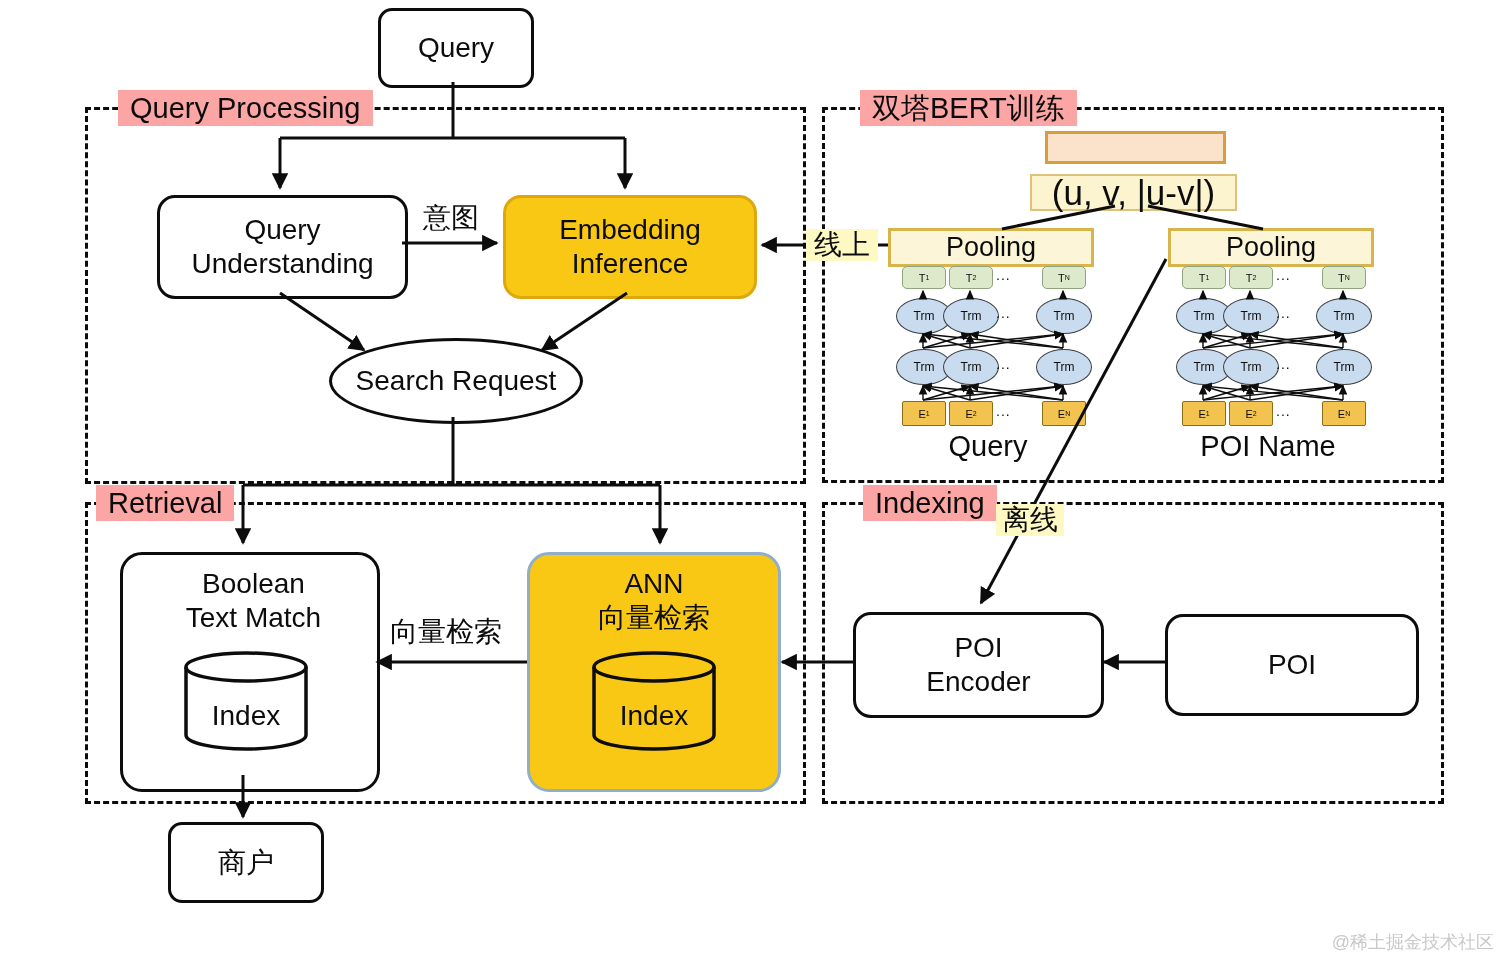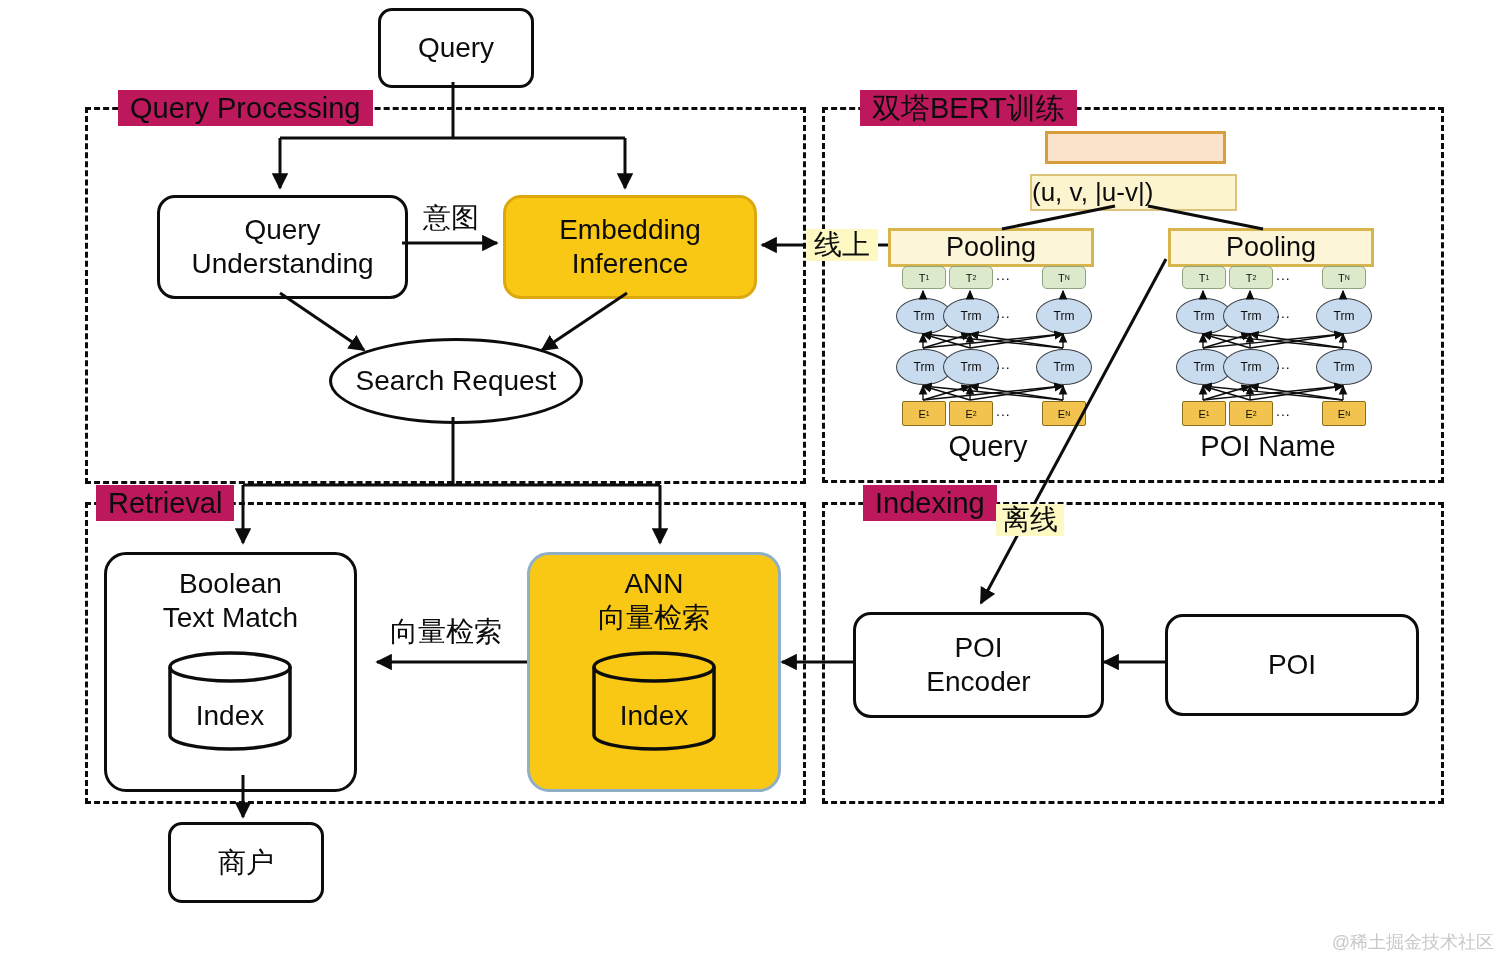--- a/index.html
+++ b/index.html
@@ -4,21 +4,21 @@
 <style>
   html,body{margin:0;padding:0;background:#ffffff;}
   .canvas{
     position:relative;width:1512px;height:968px;background:#fff;overflow:hidden;
     font-family:"Liberation Sans", sans-serif;color:#0c0c0c;
   }
   .pre{white-space:pre-line;}
   
   .region{position:absolute;border:3px dashed #0c0c0c;z-index:1;}
   .region-label{
-    position:absolute;top:-20px;background:#be185d;padding:0 12px;
+    position:absolute;top:-20px;background:#fca5a5;padding:0 12px;
     font-size:29px;line-height:36px;white-space:nowrap;z-index:2;
   }
   
   .node{
     position:absolute;background:#fff;border:3px solid #0c0c0c;z-index:3;
     display:flex;align-items:center;justify-content:center;text-align:center;
     font-size:28px;line-height:34px;
   }
   .r14{border-radius:14px;} .r18{border-radius:18px;} .r22{border-radius:22px;}
   .yellow{background:var(--highlight-yellow);border-color:var(--hl-border-gold);}
@@ -29,21 +29,21 @@
   .flabel{
     position:absolute;z-index:6;font-size:28px;line-height:32px;text-align:center;
     white-space:nowrap;
   }
   .onwire{background:#fef9c3;padding:0 3px;}
   
   .softmax-box{position:absolute;background:var(--softmax-fill);border:3px solid var(--softmax-border);z-index:3;}
   .softmax-text{position:absolute;z-index:4;text-align:center;font-size:28px;line-height:33px;}
   .uv-box{
     position:absolute;background:var(--uv-fill);border:2px solid var(--uv-border);z-index:4;
-    display:flex;align-items:center;justify-content:flex-start;font-size:26px;
+    display:flex;align-items:center;justify-content:center;font-size:35px;
   }
   .pooling{
     position:absolute;background:var(--pooling-fill);border:3px solid var(--pooling-border);z-index:3;
     display:flex;align-items:center;justify-content:center;font-size:27px;
   }
   
   .tower{position:absolute;width:200px;height:212px;z-index:3;}
   .t-cell,.e-cell{
     position:absolute;width:42px;display:flex;align-items:center;justify-content:center;
     font-size:11px;
@@ -176,21 +176,21 @@
   </div>
   <div class="node r18 yellow" style="left:503px;top:195px;width:248px;height:98px;">
     <span class="pre">Embedding
 Inference</span>
   </div>
   <div class="flabel" style="left:405px;top:202px;width:92px;">意图</div>
   <div class="node ellipse" style="left:329px;top:338px;width:248px;height:80px;">
     <span class="pre">Search Request</span>
   </div>
 
-  <div class="node r22 btm" style="left:104px;top:552px;width:247px;height:222px;">
+  <div class="node r22 btm" style="left:120px;top:552px;width:247px;height:222px;padding-left:7px;">
     <span class="pre">Boolean
 Text Match</span>
     <div class="cyl" style="left:59px;top:96px;">
       <svg viewBox="0 0 128 102">
         <ellipse cx="64" cy="16" rx="60" ry="14" fill="none" stroke="#0c0c0c" stroke-width="3.5"></ellipse>
         <path d="M4,16 L4,84 A60,14 0 0 0 124,84 L124,16" fill="none" stroke="#0c0c0c" stroke-width="3.5"></path>
       </svg>
       <div class="cyl-label">Index</div>
     </div>
   </div>

